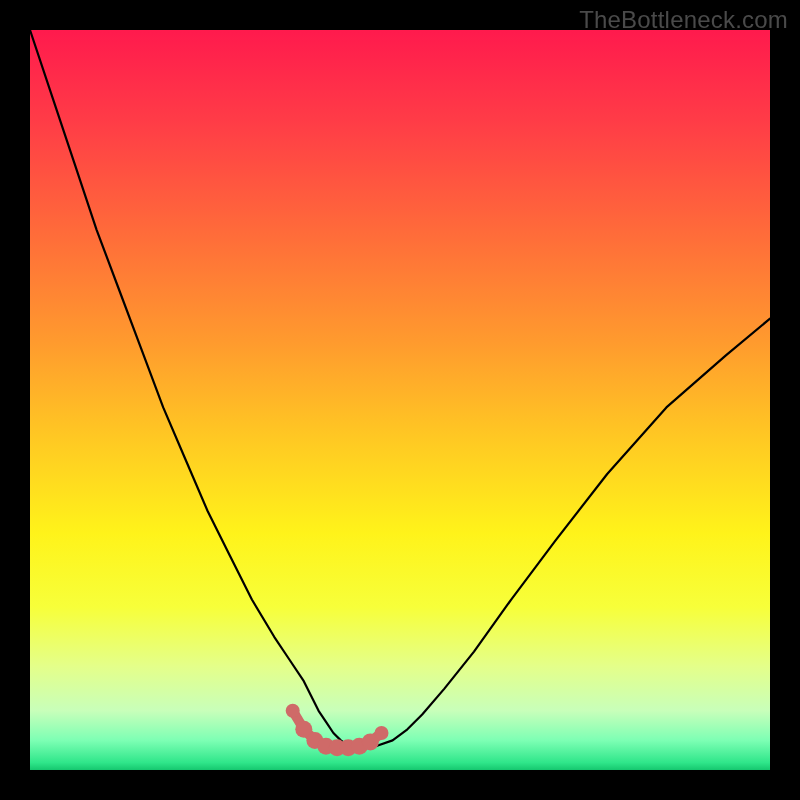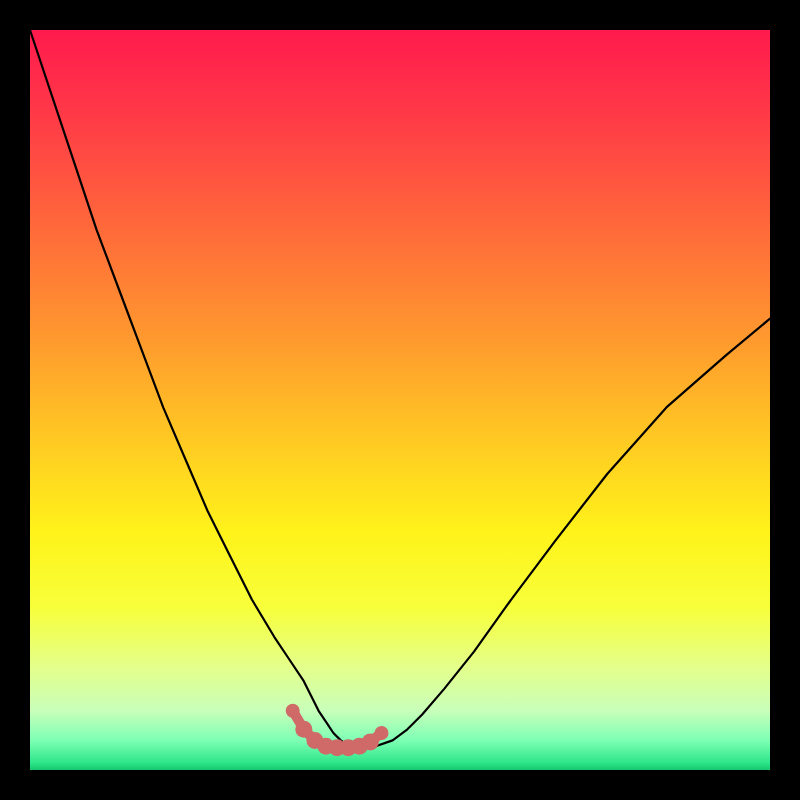--- a/index.html
+++ b/index.html
@@ -74,13 +74,14 @@
           <circle cx="284.90" cy="710.40" r="8.5" fill="#cf6a68"></circle>
           <circle cx="296.00" cy="716.32" r="8.5" fill="#cf6a68"></circle>
           <circle cx="307.10" cy="717.80" r="8.5" fill="#cf6a68"></circle>
           <circle cx="318.20" cy="717.80" r="8.5" fill="#cf6a68"></circle>
           <circle cx="329.30" cy="716.32" r="8.5" fill="#cf6a68"></circle>
           <circle cx="340.40" cy="711.88" r="8.5" fill="#cf6a68"></circle>
           <circle cx="351.50" cy="703.00" r="7" fill="#cf6a68"></circle>
         </g>
     </svg>
   </div>
+  <div class="watermark">TheBottleneck.com</div>
 </div>
 
 </body></html>

